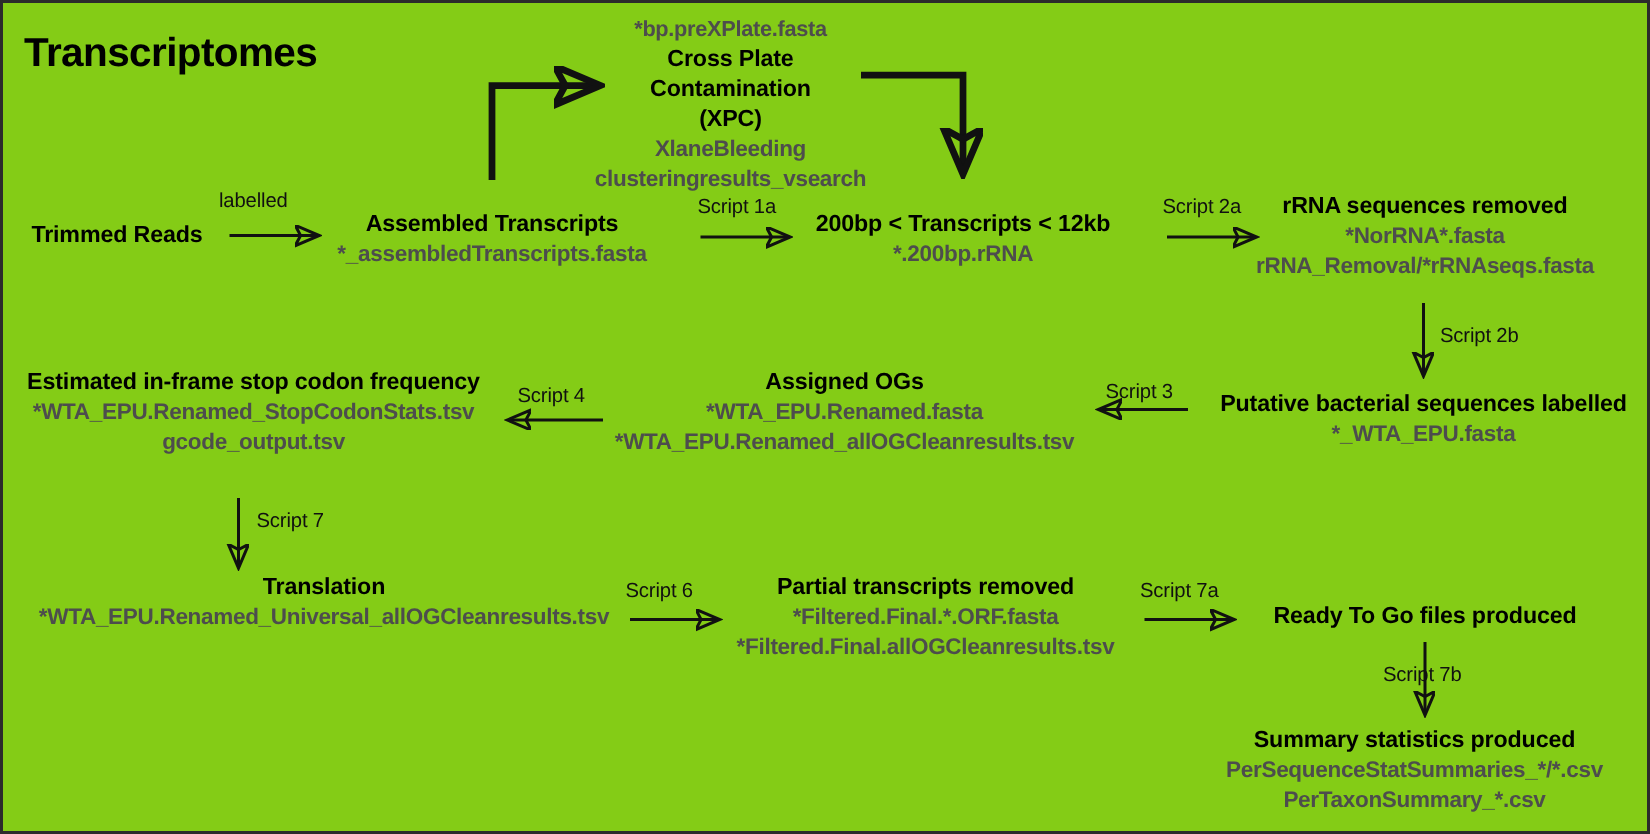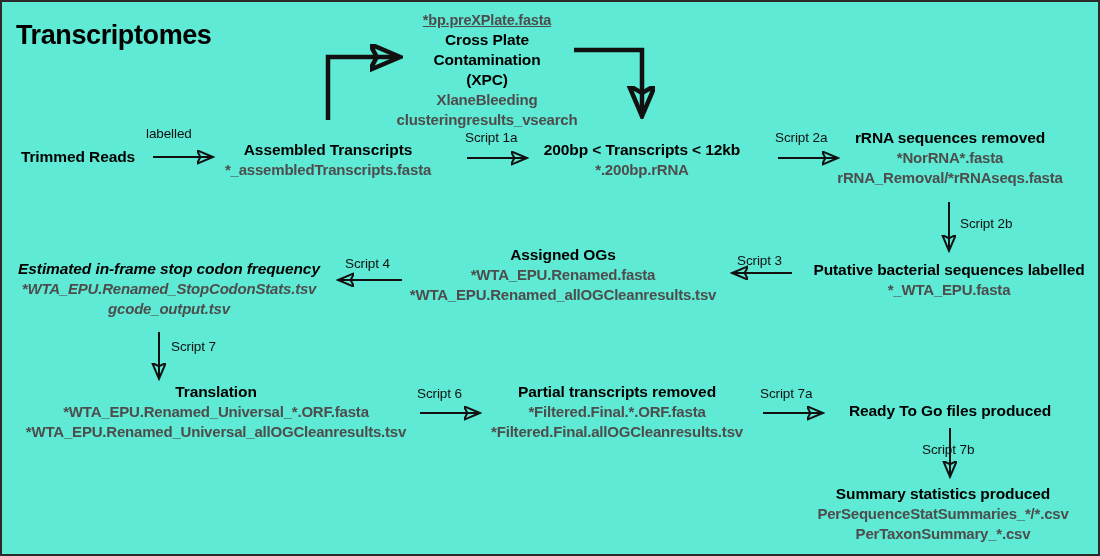--- a/index.html
+++ b/index.html
@@ -4,21 +4,21 @@
 <style>
   html, body {
     margin: 0;
     padding: 0;
     background: #ffffff;
   }
   #canvas {
     position: relative;
     width: 1100px;
     height: 556px;
-    background: #5eead4;
+    background: #84cc16;
     box-sizing: border-box;
     border: 2px solid #2b2b2b;
     overflow: hidden;
     font-family: "Liberation Sans", sans-serif;
   }
   .node {
     position: absolute;
     text-align: center;
     line-height: 1.30;
     white-space: nowrap;
@@ -33,21 +33,20 @@
     font-weight: bold;
     color: #4d4d4d;
     font-size: 15px;
     letter-spacing: -0.2px;
   }
   .node .pre {
     font-weight: bold;
     color: #4d4d4d;
     font-size: 14.5px;
     letter-spacing: -0.2px;
-    text-decoration: underline;
   }
   .page-title {
     position: absolute;
     font-weight: bold;
     color: #000000;
     font-size: 27px;
     letter-spacing: -0.4px;
     white-space: nowrap;
   }
   .edge-label {
@@ -158,31 +157,30 @@
   <div class="edge-label" style="left:735px; top:251px;">Script 3</div>
 
   <div class="node" style="left:396px; top:243px; width:330px;">
     <div class="title">Assigned OGs</div>
     <div class="file">*WTA_EPU.Renamed.fasta</div>
     <div class="file">*WTA_EPU.Renamed_allOGCleanresults.tsv</div>
   </div>
 
   <div class="edge-label" style="left:343px; top:254px;">Script 4</div>
 
-  <div class="node" style="left:2px; top:257px; width:330px;font-style:italic;">
+  <div class="node" style="left:2px; top:243px; width:330px;">
     <div class="title">Estimated in-frame stop codon frequency</div>
     <div class="file">*WTA_EPU.Renamed_StopCodonStats.tsv</div>
     <div class="file">gcode_output.tsv</div>
   </div>
 
   <div class="edge-label" style="left:169px; top:337px;">Script 7</div>
 
   <div class="node" style="left:0px; top:380px; width:428px;">
     <div class="title">Translation</div>
-    <div class="file">*WTA_EPU.Renamed_Universal_*.ORF.fasta</div>
     <div class="file">*WTA_EPU.Renamed_Universal_allOGCleanresults.tsv</div>
   </div>
 
   <div class="edge-label" style="left:415px; top:384px;">Script 6</div>
 
   <div class="node" style="left:468px; top:380px; width:294px;">
     <div class="title">Partial transcripts removed</div>
     <div class="file">*Filtered.Final.*.ORF.fasta</div>
     <div class="file">*Filtered.Final.allOGCleanresults.tsv</div>
   </div>

